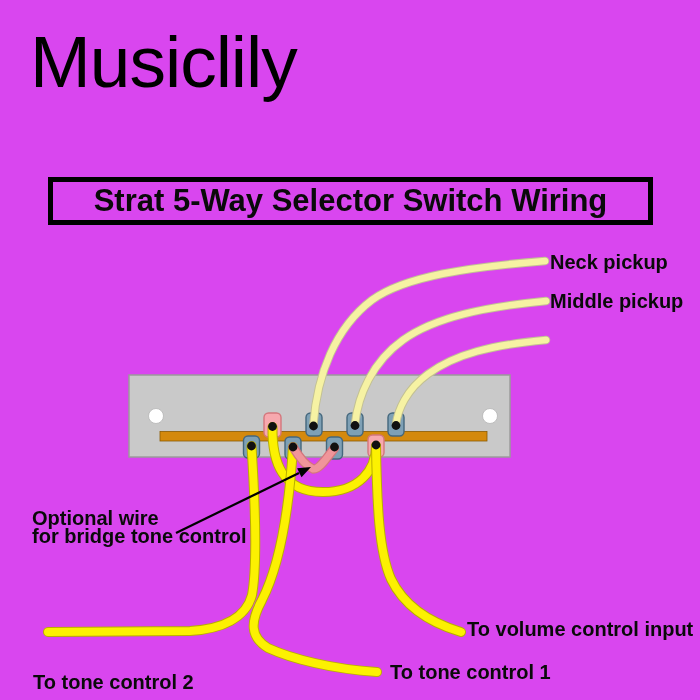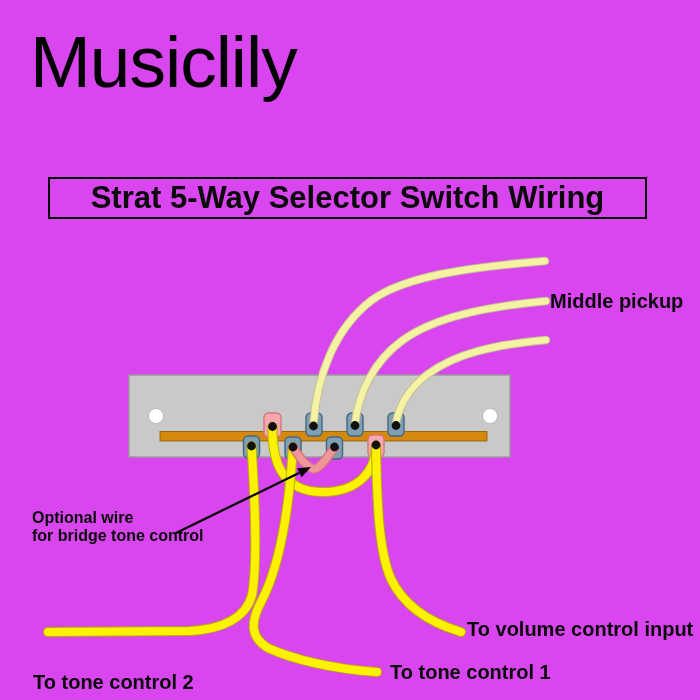--- a/index.html
+++ b/index.html
@@ -6,32 +6,32 @@
   .canvas{
     position:relative;width:700px;height:700px;background:#d946ef;
     overflow:hidden;font-family:"Liberation Sans",sans-serif;color:#0a0a0a;
   }
   .logo{
     position:absolute;left:30px;top:20px;font-size:73px;font-weight:400;
     letter-spacing:-1px;color:#000;white-space:nowrap;
   }
   .title-box{
     position:absolute;left:48px;top:177px;width:595px;height:38px;
-    border:2px solid #000000;display:flex;align-items:center;justify-content:center;
+    border:5px solid #000000;display:flex;align-items:center;justify-content:center;
   }
   .title-box span{font-size:31px;font-weight:bold;white-space:nowrap;}
   .diagram{position:absolute;left:0;top:0;width:700px;height:700px;}
   .lbl{position:absolute;font-size:20px;font-weight:bold;white-space:nowrap;color:#0a0a0a;}
   .lbl-neck{left:550px;top:251px;}
   .lbl-middle{left:550px;top:290px;}
   .lbl-bridge{left:550px;top:332px;}
   .lbl-volume{left:467px;top:618px;}
   .lbl-tone1{left:390px;top:661px;}
   .lbl-tone2{left:33px;top:648px;margin-top:23px;}
-  .lbl-optional{left:32px;top:509px;font-size:16px;line-height:18px;}
+  .lbl-optional{left:32px;top:509px;font-size:20px;line-height:18px;}
 </style>
 </head>
 <body>
 
 <div class="canvas">
 
   <div class="logo">Musiclily</div>
 
   <div class="title-box">
     <span>Strat 5-Way Selector Switch Wiring</span>
@@ -71,20 +71,21 @@
       <circle cx="355" cy="425.5" r="4.4" fill="#111111"></circle>
       <circle cx="396" cy="425.5" r="4.4" fill="#111111"></circle>
       <circle cx="251.5" cy="446" r="4.4" fill="#111111"></circle>
       <circle cx="293" cy="447" r="4.4" fill="#111111"></circle>
       <circle cx="334.5" cy="447" r="4.4" fill="#111111"></circle>
       <circle cx="376" cy="445" r="4.4" fill="#111111"></circle>
       <line x1="176" y1="533" x2="299" y2="473" stroke="#000000" stroke-width="2.2"></line>
       <polygon points="311,467 301.5,477.2 297.1,468.2" fill="#000000"></polygon>
     </svg>
 
+  <div class="lbl lbl-neck">Neck pickup</div>
   <div class="lbl lbl-middle">Middle pickup</div>
   <div class="lbl lbl-volume">To volume control input</div>
   <div class="lbl lbl-tone1">To tone control 1</div>
   <div class="lbl lbl-tone2">To tone control 2</div>
   <div class="lbl lbl-optional">
     <div>Optional wire</div>
     <div>for bridge tone control</div>
   </div>
 
 </div>

